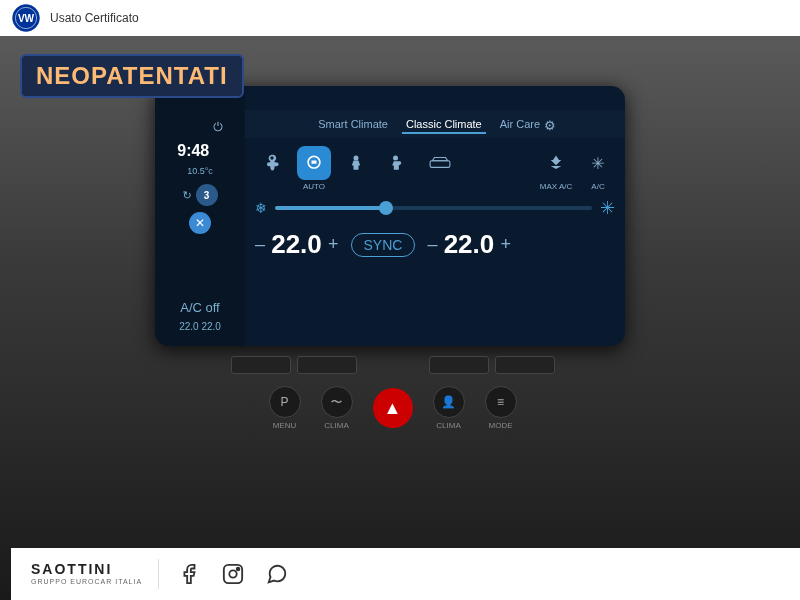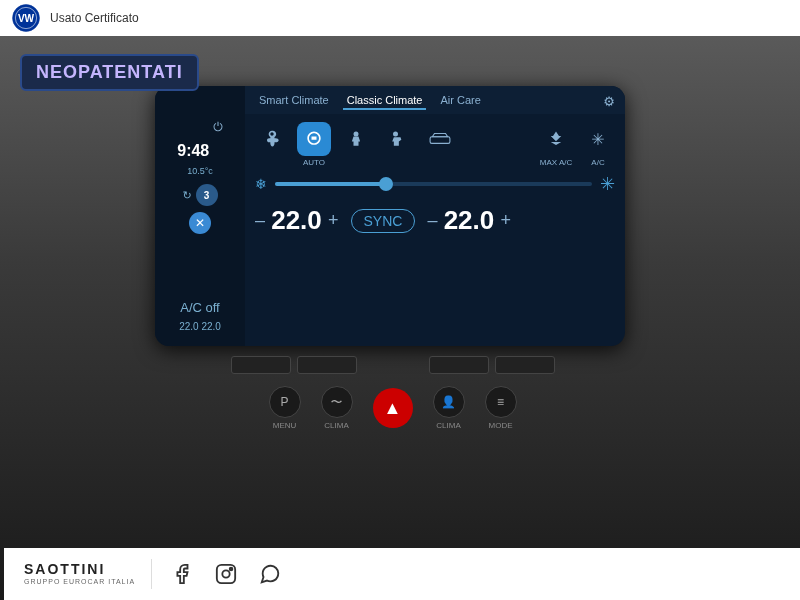--- a/index.html
+++ b/index.html
@@ -54,22 +54,22 @@
       position: absolute;
       top: 18px;
       left: 20px;
       background: #1a2a4a;
       border: 2px solid #2a4a8a;
       border-radius: 6px;
       padding: 6px 14px;
       z-index: 10;
     }
     .neo-badge-text {
-      color: #c4b5fd;
-      font-size: 18px;
+      color: #fdba74;
+      font-size: 24px;
       font-weight: 900;
       letter-spacing: 1px;
       margin-top: 48px;
     }
 
     
     .screen {
       position: absolute;
       top: 50px;
       left: 155px;
@@ -151,23 +151,24 @@
       top: 0;
       right: 0;
       bottom: 0;
       padding: 0;
     }
 
     
     .tabs-row {
       display: flex;
       align-items: center;
-      justify-content: space-between;
+      justify-content: center;
       padding: 6px 10px 4px 10px;
       background: #0d1f35;
+      margin-top: 24px;
     }
     .tab-item {
       color: #8ab0d0;
       font-size: 11px;
       cursor: pointer;
       padding: 2px 4px;
     }
     .tab-item.active {
       color: white;
       border-bottom: 2px solid #4a9fd4;
@@ -353,21 +354,21 @@
     }
     .hazard-icon {
       color: white;
       font-size: 18px;
     }
 
     
     .footer {
       position: absolute;
       bottom: 0;
-      left: 4px;
+      left: 11px;
       right: 0;
       height: 52px;
       background: white;
       display: flex;
       align-items: center;
       padding: 0 20px;
       gap: 16px;
     }
     .saottini-logo {
       display: flex;

